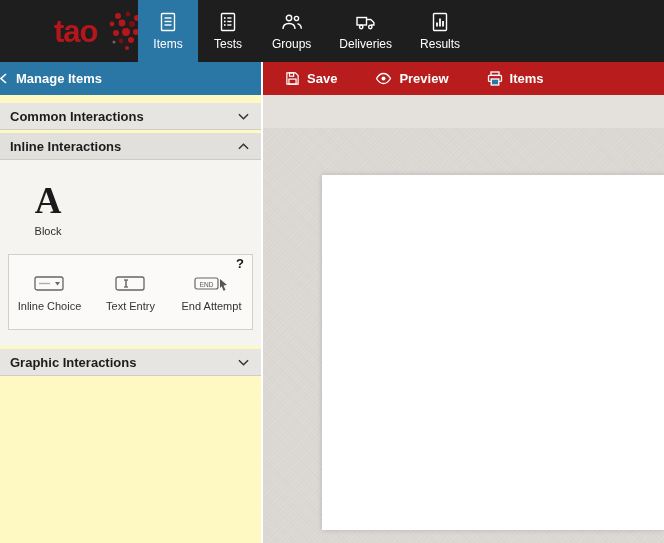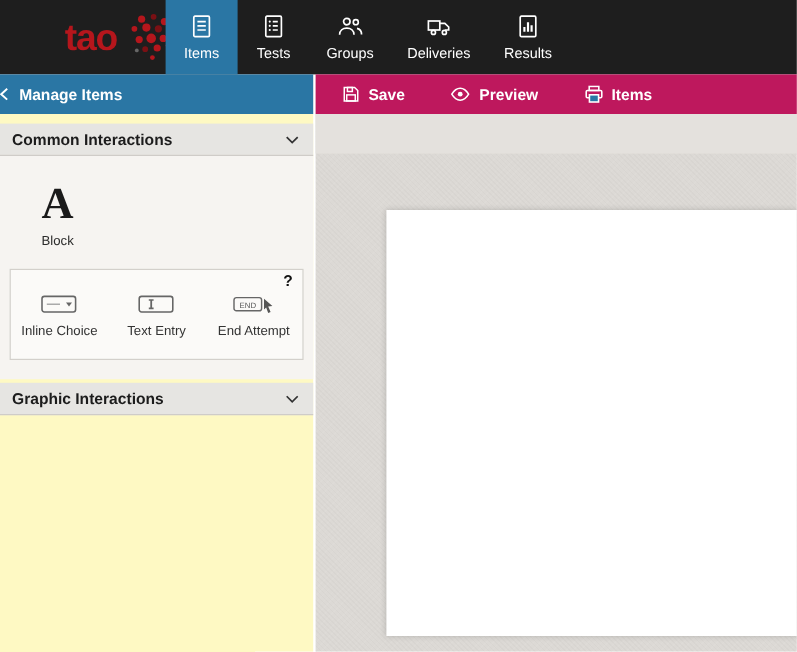--- a/index.html
+++ b/index.html
@@ -34,21 +34,21 @@
   .nav-icon { height:20px; display:flex; align-items:flex-end; }
 
   
   .back-bar {
     position:absolute; left:0; top:62px; width:261px; height:33px;
     background:#2a76a4; color:#fff; display:flex; align-items:center;
     gap:9px; font-size:13px; font-weight:bold; cursor:pointer;
   }
   .tools-bar {
     position:absolute; left:263px; top:62px; width:401px; height:33px;
-    background:#be185d; display:flex; align-items:center;
+    background:#b91c1c; display:flex; align-items:center;
     gap:38px; padding-left:22px;
   }
   .tool-btn {
     display:flex; align-items:center; gap:7px;
     color:#fff; font-size:13px; font-weight:bold; cursor:pointer;
   }
 
   
   .sidebar {
     position:absolute; left:0; top:95px; width:261px; height:448px;
@@ -255,20 +255,28 @@
 
   <div class="section-header first">
     <span>Common Interactions</span>
     <span>
       <svg width="11" height="7" viewBox="0 0 12 7" fill="none" stroke="#333" stroke-width="1.6">
         <polyline points="1,1 6,6 11,1"></polyline>
       </svg>
     </span>
   </div>
 
+  <div class="section-header gap expanded">
+    <span>Inline Interactions</span>
+    <span>
+      <svg width="11" height="7" viewBox="0 0 12 7" fill="none" stroke="#333" stroke-width="1.6">
+        <polyline points="1,6 6,1 11,6"></polyline>
+      </svg>
+    </span>
+  </div>
 
   <div class="panel">
 
     <div class="block-tool">
       <div class="block-glyph">A</div>
       <div class="tool-label">Block</div>
     </div>
 
     <div class="group-box">
       <span class="help-mark">?</span>

